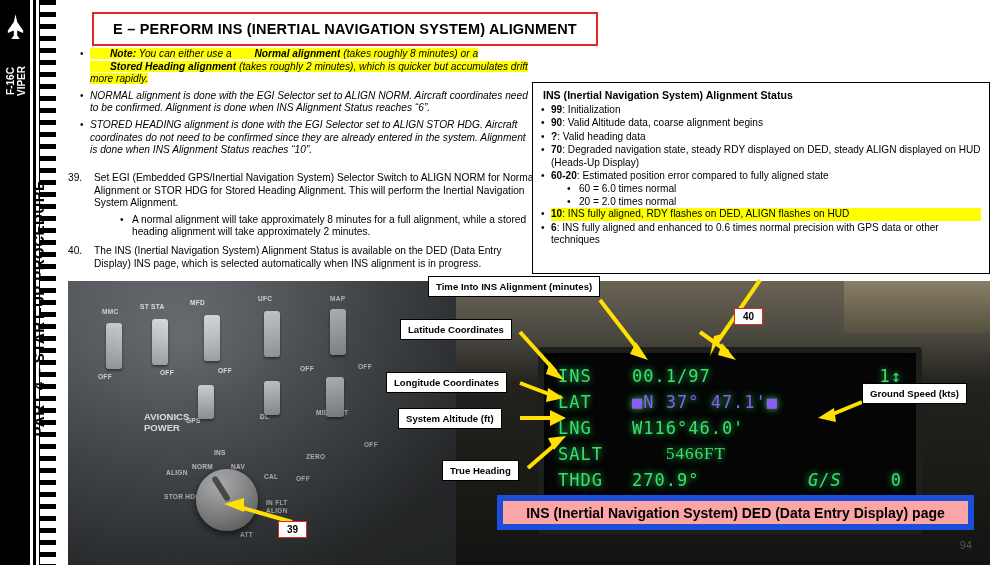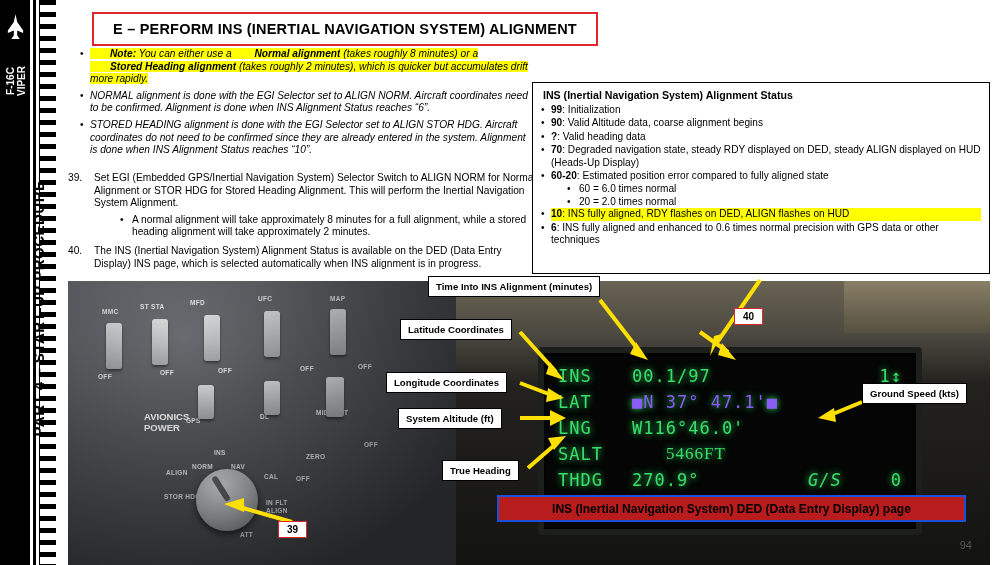--- a/index.html
+++ b/index.html
@@ -157,23 +157,23 @@
   }
 
   
   .callout{
     position:absolute;background:#fff;border:1px solid #000;
     font-size:9.6px;font-weight:bold;color:#000;
     padding:4px 7px;white-space:nowrap;
   }
   .caption-box{
     position:absolute;left:497px;top:495px;width:465px;height:23px;
-    border:2px solid #1d4ed8;background:#b91c1c;
+    border:6px solid #1d4ed8;background:#fca5a5;
     display:flex;align-items:center;justify-content:center;
-    font-size:12px;font-weight:bold;color:#000;
+    font-size:14px;font-weight:bold;color:#000;
   }
   .numtag{
     position:absolute;background:#fff;border:1.5px solid #e0262a;
     font-size:10px;font-weight:bold;color:#000;padding:2px 8px;
   }
   .pagenum{
     position:absolute;right:28px;bottom:14px;font-size:11px;color:#555;
   }
   svg.arrows{position:absolute;left:0;top:0;width:1000px;height:565px;pointer-events:none;}
 </style>

